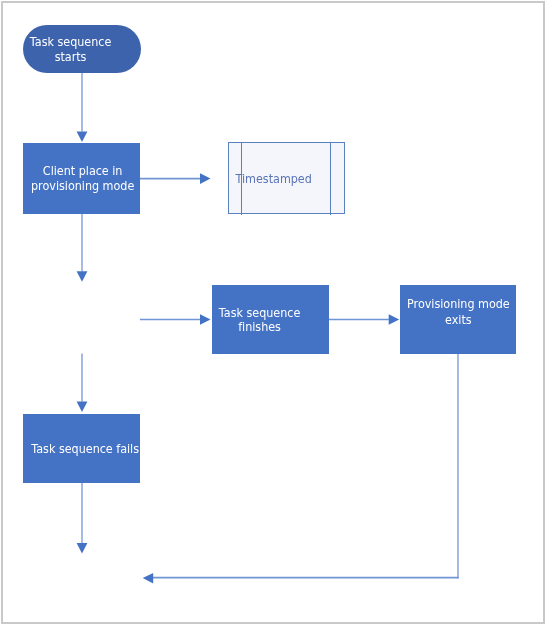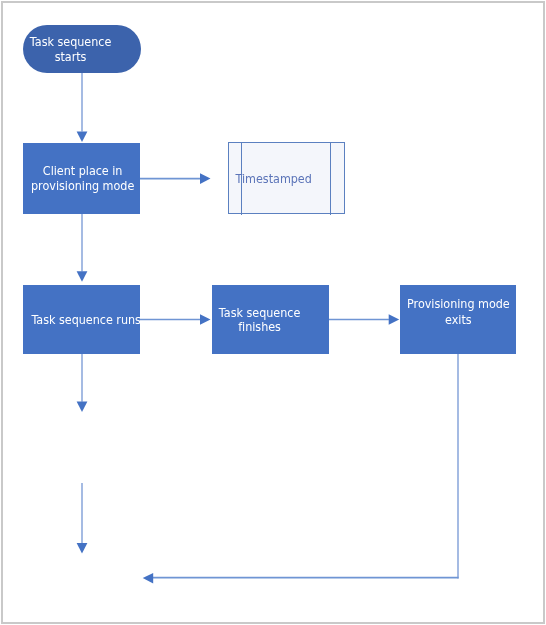--- a/index.html
+++ b/index.html
@@ -123,29 +123,29 @@
     <span data-name="node-label">Client place in
 provisioning mode</span>
   </div>
 
   <div class="node predef" data-name="node-timestamped" style="left:211.5px;top:142.2px;width:117.4px;height:72px;margin-left:16px;">
     <span class="bar" data-name="predefined-left-bar" style="left:12.3px;"></span>
     <span class="bar" data-name="predefined-right-bar" style="left:101.6px;"></span>
     <span data-name="node-label">Timestamped</span>
   </div>
 
-  <div class="node proc" data-name="node-task-sequence-runs" style="left:23.3px;top:284.5px;width:117.1px;height:69.4px;">
-    <span data-name="node-label">Task sequence runs</span>
-  </div>
 
   <div class="node proc" data-name="node-task-sequence-finishes" style="left:212.4px;top:284.9px;width:116.3px;height:69.0px;">
     <span data-name="node-label">Task sequence
 finishes</span>
   </div>
 
   <div class="node proc raised" data-name="node-provisioning-mode-exits" style="left:400.4px;top:285.2px;width:115.9px;height:68.5px;">
     <span data-name="node-label">Provisioning mode
 exits</span>
   </div>
 
+  <div class="node proc" data-name="node-task-sequence-fails" style="left:23.3px;top:414.2px;width:117.1px;height:69.0px;">
+    <span data-name="node-label">Task sequence fails</span>
+  </div>
 
 
 </div>
 
 </body></html>

